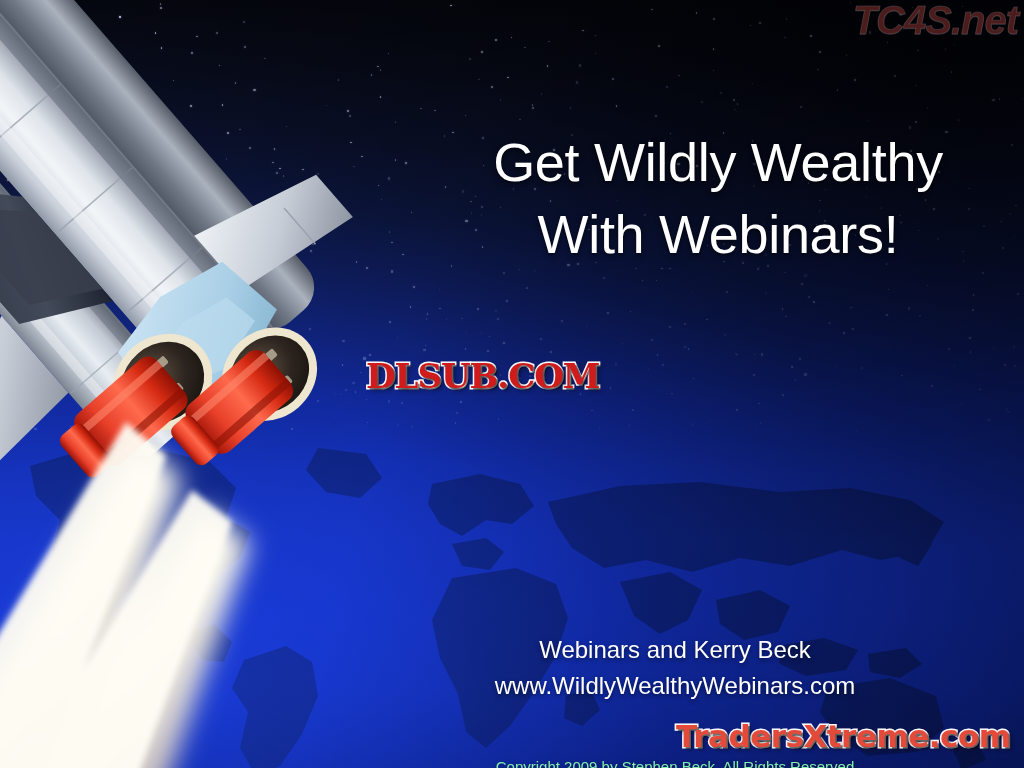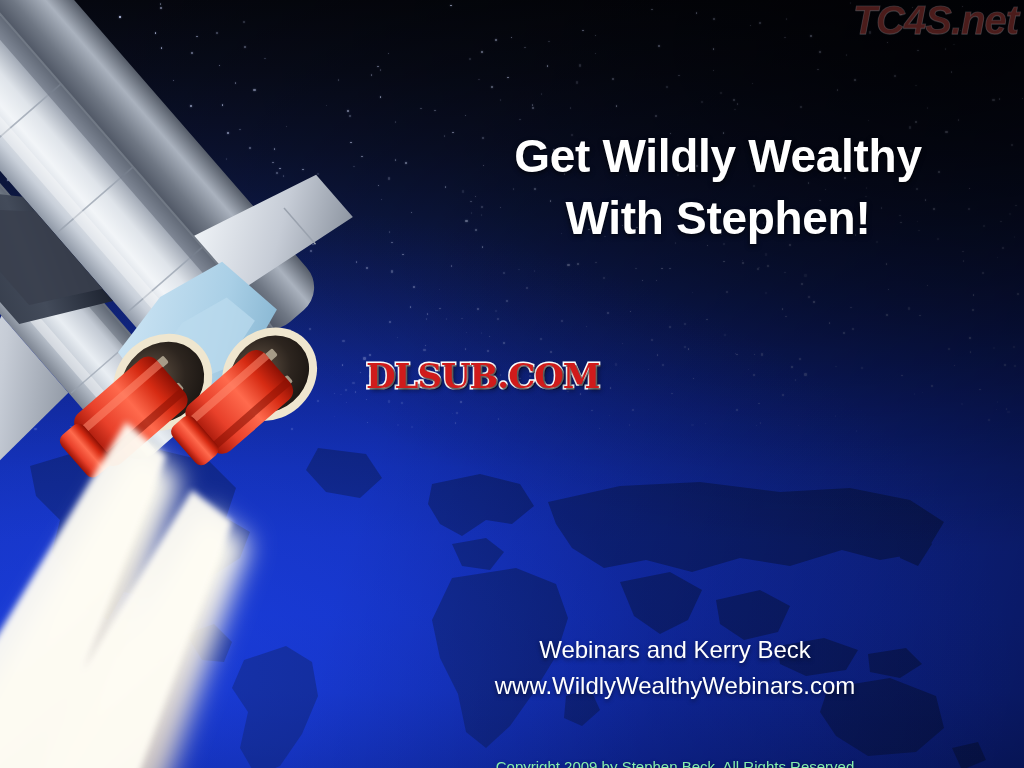--- a/index.html
+++ b/index.html
@@ -87,22 +87,22 @@
   .rocket-wrap svg { display: block; width: 100%; height: 100%; }
 
   
   .headline {
     position: absolute;
     left: 420px;
     top: 126px;
     width: 596px;
     text-align: center;
     color: #ffffff;
-    font-size: 46px;
-    font-weight: bold;
+    font-size: 54px;
+    font-weight: normal;
     line-height: 1.34;
     letter-spacing: -0.3px;
     text-shadow: 0 2px 5px rgba(0,0,0,0.65);
   }
   .headline .l2 { display: block; }
 
   .bullets {
     position: absolute;
     left: 330px;
     top: 298px;
@@ -932,27 +932,28 @@
 
       <g filter="url(#softBlur)" opacity="0.95">
         <path d="M196,452 L236,486 L110,812 L-20,812 Z" fill="#fffdf4"></path>
         <path d="M262,520 L302,552 L196,838 L70,838 Z" fill="#fffdf4"></path>
       </g>
     </svg>
   </div>
 
   <div class="headline">
     <span>Get Wildly Wealthy</span>
-    <span class="l2">With Stephen!</span>
+    <span class="l2">With Webinars!</span>
   </div>
 
 
   <div class="credits">
     <div>Webinars and Kerry Beck</div>
     <div>www.WildlyWealthyWebinars.com</div>
   </div>
 
   <div class="copyright">Copyright 2009 by Stephen Beck, All Rights Reserved</div>
 
   <div class="wm wm-tc4s">TC4S.net</div>
   <div class="wm wm-red wm-dlsub">DLSUB.COM</div>
+  <div class="wm wm-red wm-traders">TradersXtreme.com</div>
 
 </div>
 
 </body></html>

